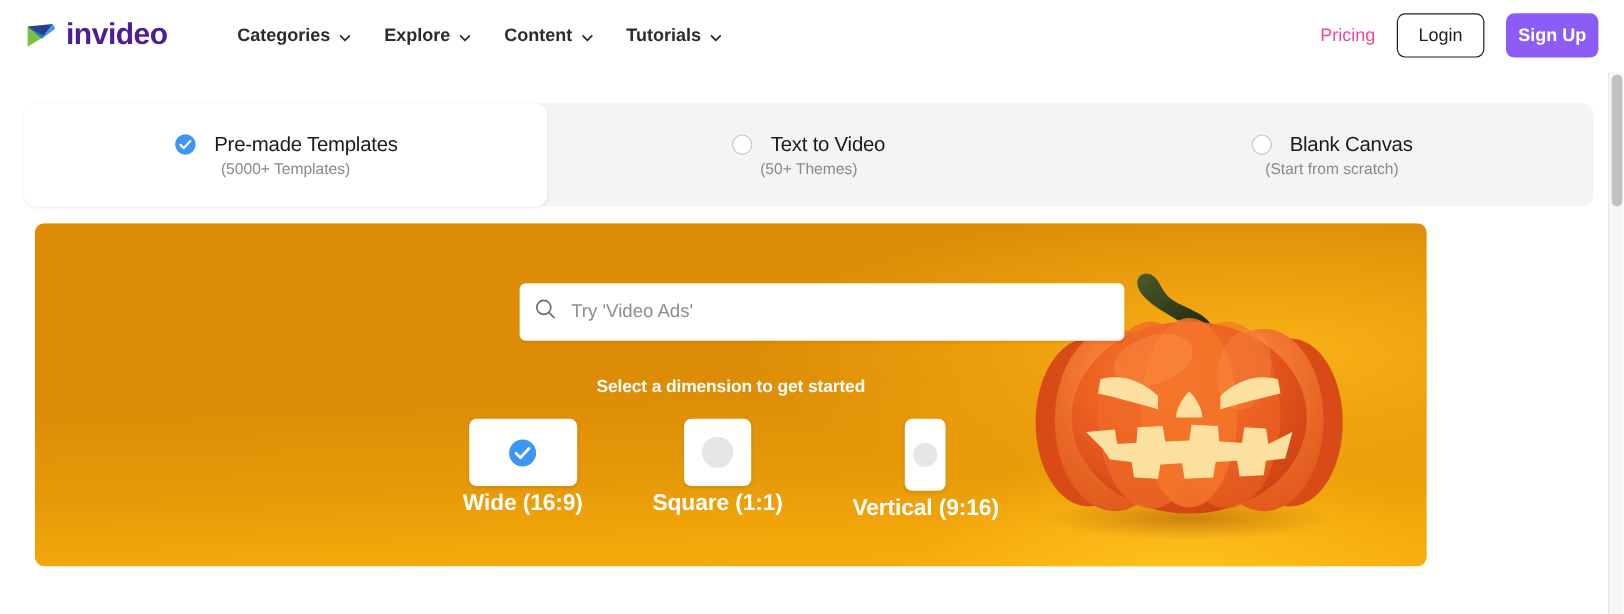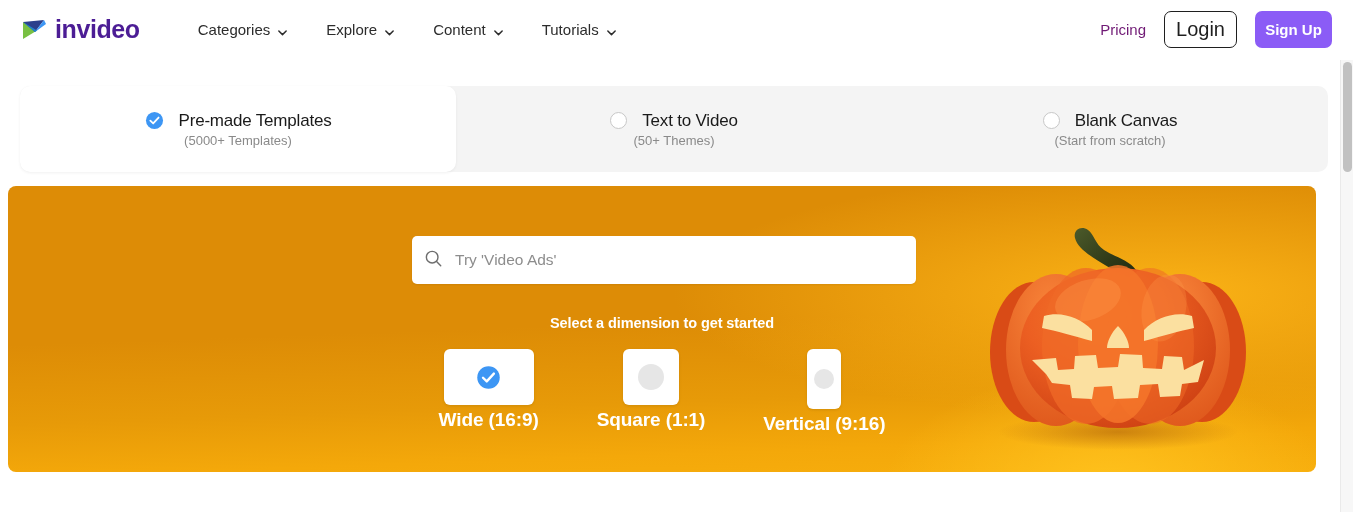--- a/index.html
+++ b/index.html
@@ -13,35 +13,35 @@
 
   
   .header {
     position: absolute; left:0; top:0; width:1340px; height:58px;
     background:#ffffff; display:flex; align-items:center;
   }
   .logo-wrap { display:flex; align-items:center; margin-left:20px; gap:7px; cursor:pointer; }
   .logo-mark { width:28px; height:28px; position:relative; }
   .logo-text { font-size:25px; font-weight:700; color:#4c1d95; letter-spacing:-0.4px; }
 
-  .nav { display:flex; align-items:center; margin-left:58px; gap:39px; }
+  .nav { display:flex; align-items:center; margin-left:58px; gap:28px;font-weight:bold; }
   .nav-item {
     display:flex; align-items:center; gap:7px;
     font-size:15px; color:#2c2c2c; cursor:pointer; white-space:nowrap;
   }
   .chev { width:10px; height:10px; display:inline-block; }
 
   .header-right {
     position:absolute; right:8px; top:0; height:58px;
     display:flex; align-items:center; gap:18px;
   }
-  .pricing-link { font-size:15px; color:#701a75; cursor:pointer; }
+  .pricing-link { font-size:15px; color:#ec4899; cursor:pointer; }
   .btn-login {
     width:73px; height:37px; border:1px solid #1f1f1f; border-radius:7px;
-    background:#fff; font-size:20px; color:#1f1f1f; cursor:pointer;
+    background:#fff; font-size:15px; color:#1f1f1f; cursor:pointer;
     display:flex; align-items:center; justify-content:center;
     font-family:"Liberation Sans", sans-serif;
   }
   .btn-signup {
     width:77px; height:37px; border:none; border-radius:7px;
     background:#8b5cf6; font-size:15px; font-weight:700; color:#fff; cursor:pointer;
     display:flex; align-items:center; justify-content:center;
     font-family:"Liberation Sans", sans-serif;
   }
 
@@ -60,21 +60,21 @@
   .mode-title { font-size:17px; color:#1a1a1a; letter-spacing:-0.2px; }
   .mode-sub { font-size:13px; color:#8a8a8a; }
   .radio-off {
     width:17px; height:17px; border-radius:50%;
     border:1.5px solid #c7c7c7; background:#fff;
   }
   .radio-on { width:19px; height:19px; }
 
   
   .hero {
-    position:absolute; left:8px; top:186px; width:1308px; height:286px;
+    position:absolute; left:29px; top:186px; width:1160px; height:286px;
     border-radius:8px; overflow:hidden;
     background:
       radial-gradient(ellipse 60% 70% at 88% 38%, #fbb316 0%, rgba(251,179,22,0) 62%),
       linear-gradient(178deg, #dd8c06 0%, #dd8c06 48%, #e79a08 72%, #f4a80a 88%, #f7ae0d 100%);
   }
   .hero-glow {
     position:absolute; right:0; bottom:0; width:460px; height:170px;
     background: radial-gradient(ellipse 70% 100% at 55% 110%, #ffc21d 0%, rgba(255,194,29,0) 70%);
   }
 

